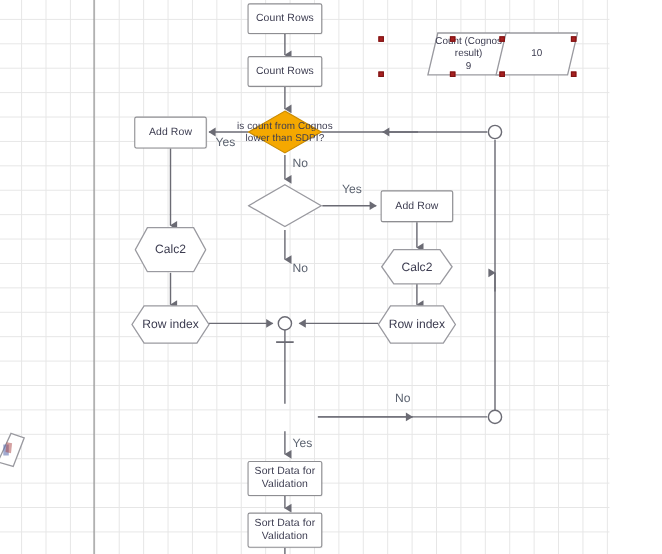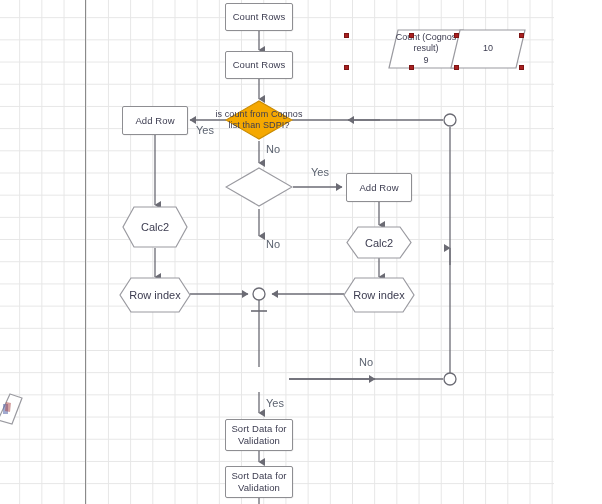--- a/index.html
+++ b/index.html
@@ -203,21 +203,21 @@
   <div class="handle" style="left:519px; top:33px;"></div>
   <div class="handle" style="left:454px; top:65px;"></div>
   <div class="handle" style="left:519px; top:65px;"></div>
 
   <div class="shape-wrap" style="left:225px; top:100px; width:68px; height:40px;">
     <svg width="68" height="40" viewBox="0 0 68 40">
       <polygon points="34,1 67,20 34,39 1,20" fill="#F5A800" stroke="#c98a00" stroke-width="1.1"></polygon>
     </svg>
   </div>
   <div class="node" style="left:214px; top:100px; width:90px; height:40px; flex-direction:column; justify-content:center;">
-    <span class="shape-label tight" style="position:static; display:block; height:auto;">is count from Cognos list than SDPI?</span>
+    <span class="shape-label tight" style="position:static; display:block; height:auto;">is count from Cognos lower than SDPI?</span>
   </div>
 
   <div class="node proc" style="left:122px; top:106px; width:66px; height:29px;">
     <span>Add Row</span>
   </div>
 
   <div class="shape-wrap" style="left:122px; top:206px; width:66px; height:42px;">
     <svg width="66" height="42" viewBox="0 0 66 42">
       <polygon points="12,1 54,1 65,21 54,41 12,41 1,21" fill="#ffffff" stroke="#9a9aa0" stroke-width="1.2"></polygon>
     </svg>

